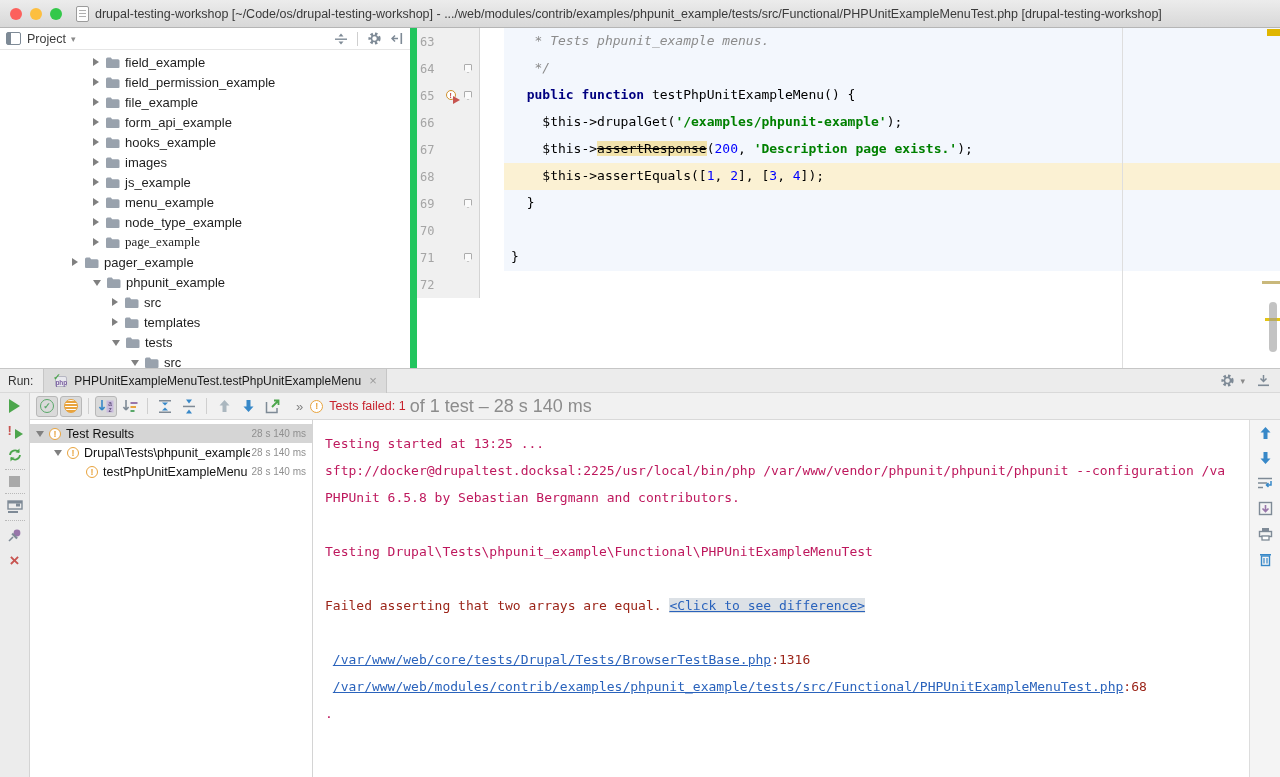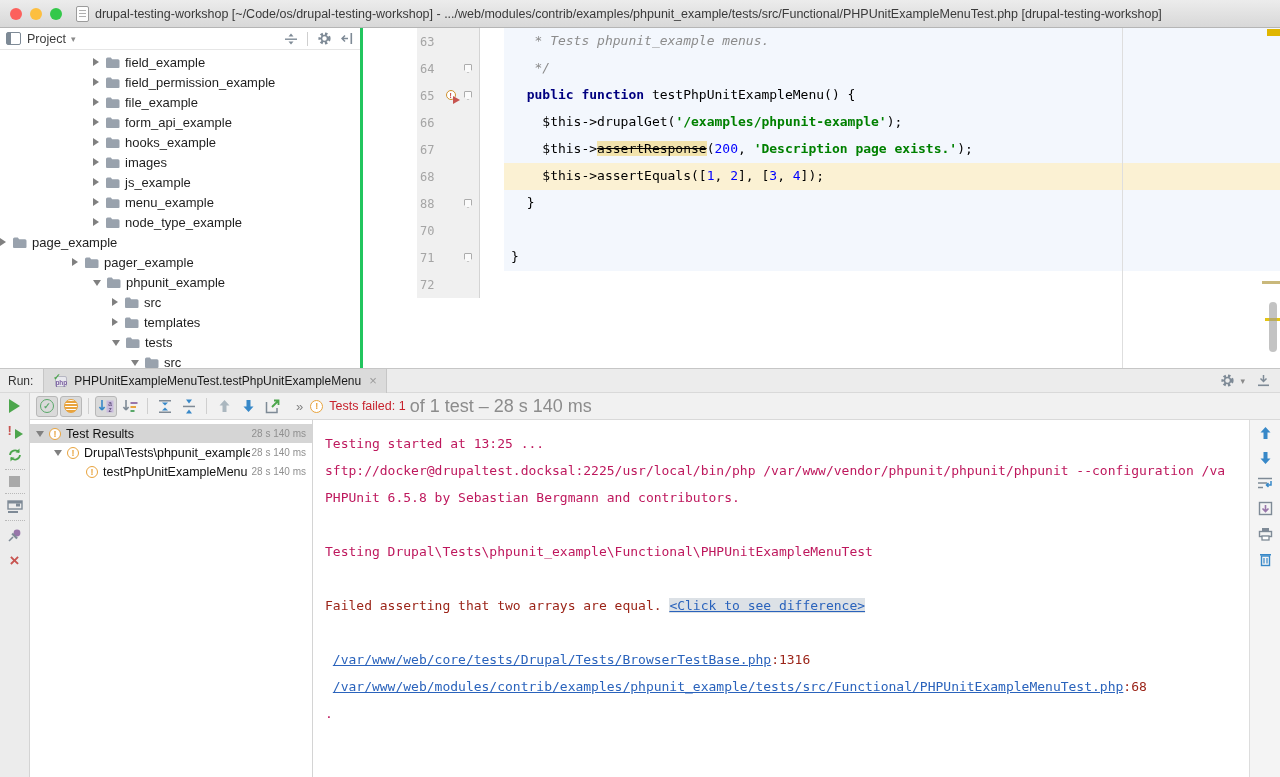--- a/index.html
+++ b/index.html
@@ -14,22 +14,22 @@
     display:flex; align-items:center; }
   .tl { width:12px; height:12px; border-radius:50%; margin-left:8px; }
   .tl.red{ background:#FC615D; margin-left:10px;} .tl.yellow{ background:#FDBF40;} .tl.green{ background:#34C84A;}
   .doc-icon { width:13px; height:16px; background:#FDFDFD; border:1px solid #9B9B9B; border-radius:2px;
     margin-left:14px; position:relative; }
   .doc-icon:before { content:""; position:absolute; left:2px; top:3px; width:7px; height:1px;
     box-shadow:0 3px 0 #AFAFAF, 0 6px 0 #AFAFAF; background:#AFAFAF; }
   #window-title { margin-left:6px; font-size:12.5px; color:#3A3A3A; white-space:nowrap; overflow:hidden; }
 
   
-  #project-panel { position:absolute; left:0; top:28px; width:363px; height:340px;
-    background:#fff; border-right:3px solid #22c55e; }
+  #project-panel { position:absolute; left:0; top:28px; width:417px; height:340px;
+    background:#fff; border-right:7px solid #22c55e; }
   .pp-header { height:22px; display:flex; align-items:center; padding:0 6px;
     border-bottom:1px solid #E6E6E6; }
   .pp-tool-icon { width:15px; height:13px; border:1px solid #7E8A96; border-radius:2px; position:relative; }
   .pp-tool-icon:before{ content:""; position:absolute; left:0; top:0; width:4px; height:100%; background:#7E8A96; }
   .pp-title { font-size:12.5px; color:#3C3C3C; margin-left:6px; }
   .dd-arrow { font-size:9px; color:#8A8A8A; margin-left:5px; }
   .pp-header-right { margin-left:auto; display:flex; align-items:center; gap:9px; }
   .hdr-sep { width:1px; height:14px; background:#CFCFCF; }
   #project-tree { padding-top:2px; }
   .tree-row { height:20px; display:flex; align-items:center; font-size:13px; color:#1F1F1F;
@@ -238,21 +238,21 @@
         </div>
         <div class="tree-row" style="padding-left: 93px;">
           <span class="tri-r"></span>
           <span>
             <svg width="15" height="12" viewBox="0 0 15 12">
               <path d="M1 3 q0-1.6 1.6-1.6 h3.2 l1.4 1.8 h5.8 q1.5 0 1.5 1.5 v6.3 q0 1 -1 1 H2 q-1 0 -1-1 Z" fill="#99A2AD"></path>
             </svg>
           </span>
           <span class="tree-label">node_type_example</span>
         </div>
-        <div class="tree-row" style="">
+        <div class="tree-row" style="padding-left: 93px; font-family: Liberation Serif, serif;">
           <span class="tri-r"></span>
           <span>
             <svg width="15" height="12" viewBox="0 0 15 12">
               <path d="M1 3 q0-1.6 1.6-1.6 h3.2 l1.4 1.8 h5.8 q1.5 0 1.5 1.5 v6.3 q0 1 -1 1 H2 q-1 0 -1-1 Z" fill="#99A2AD"></path>
             </svg>
           </span>
           <span class="tree-label">page_example</span>
         </div>
         <div class="tree-row" style="padding-left: 72px;">
           <span class="tri-r"></span>
@@ -365,21 +365,21 @@
         <div class="code-row">
           <div class="gutter-cell">
             <span class="line-num mono">68</span>
             <span class="gutter-icon-slot"></span>
             <span class="fold-slot"></span>
           </div>
           <div class="code-cell bg-yellow"><span class="tk-p">    $this-&gt;assertEquals([</span><span class="tk-n">1</span><span class="tk-p">, </span><span class="tk-n">2</span><span class="tk-p">], [</span><span class="tk-n">3</span><span class="tk-p">, </span><span class="tk-n">4</span><span class="tk-p">]);</span></div>
         </div>
         <div class="code-row">
           <div class="gutter-cell">
-            <span class="line-num mono">88</span>
+            <span class="line-num mono">69</span>
             <span class="gutter-icon-slot"></span>
             <span class="fold-slot">
               <span class="fold-box"></span>
             </span>
           </div>
           <div class="code-cell bg-blue"><span class="tk-p">  }</span></div>
         </div>
         <div class="code-row">
           <div class="gutter-cell">
             <span class="line-num mono">70</span>

